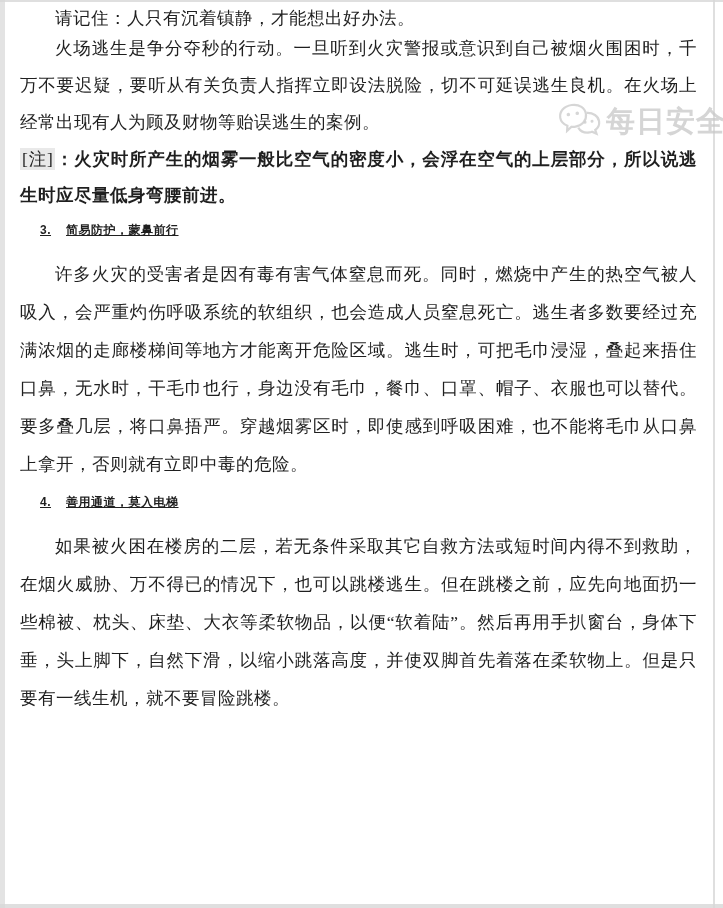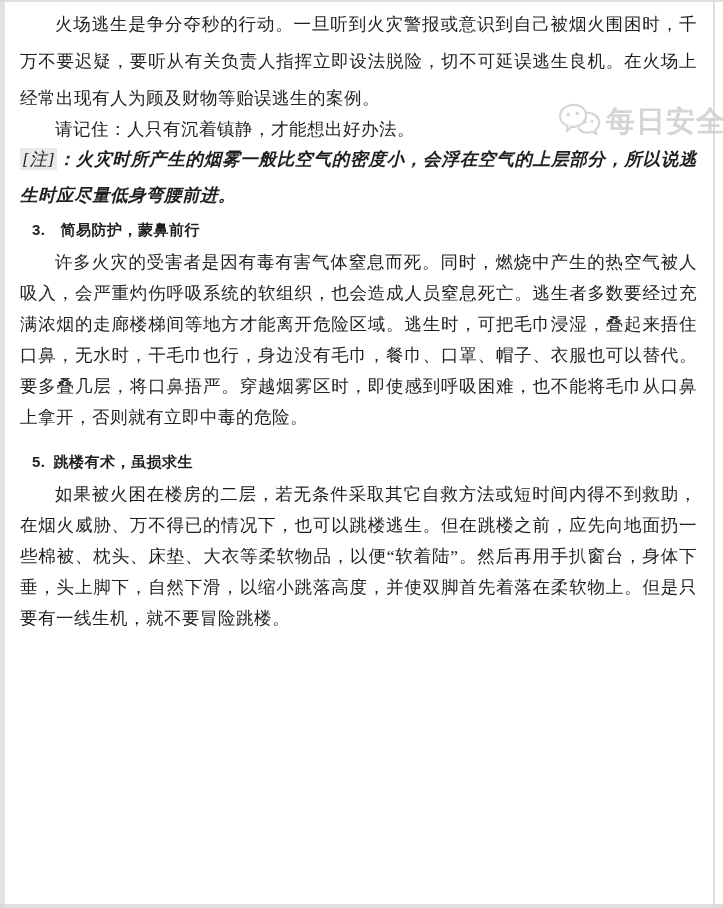--- a/index.html
+++ b/index.html
@@ -20,47 +20,47 @@
 
   .content {
     position:relative; z-index:2;
     padding:6px 26px 0 20px;
     font-size:17.5px;
     text-align:justify;
   }
   p.body {
     margin:0;
     text-indent:2em;
-    line-height:31px;
+    line-height:38px;
     letter-spacing:0.5px;
   }
   p.lh37 { line-height:37px; }
   p.lh24 { line-height:24px; }
   p.note {
     margin:0;
     line-height:36px;
     font-family:"Liberation Sans","DejaVu Sans",sans-serif;
     font-weight:bold;
     letter-spacing:0.5px;
-    font-style:italic;
   }
   p.note1 { line-height:36px; }
   .note-marker {
     font-family:"Liberation Serif","DejaVu Serif",serif;
     font-weight:normal;
     background:#e9e9e9;
     padding:1px 2px;
   }
   .note-sep { font-weight:bold; }
   h2.heading {
-    margin:4px; padding-left:8px;
+    margin:12px; padding-left:8px;
     font-family:"Liberation Sans","DejaVu Sans",sans-serif;
-    font-size:15px; font-weight:bold;
+    font-size:12px; font-weight:bold;
     line-height:26px;
     letter-spacing:0.5px;
+    text-decoration:underline;
   }
   h2.mt4  { margin-top:4px; }
   h2.mt6  { margin-top:6px; }
   h2.mt16 { margin-top:16px; }
   .h-num { margin-right:8px; }
   .h-num.wide { margin-right:15px; }
 
   
   .watermark {
     position:absolute; z-index:1;
@@ -102,31 +102,31 @@
           <circle cx="27" cy="23" r="1.5"></circle>
           <circle cx="34" cy="23" r="1.5"></circle>
         </g>
       </svg>
     </span>
     <span class="wm-text">每日安全生产</span>
   </div>
 
   <div class="content">
 
+    <p class="body lh24">请记住：人只有沉着镇静，才能想出好办法。</p>
+
     <p class="body lh37">火场逃生是争分夺秒的行动。一旦听到火灾警报或意识到自己被烟火围困时，千万不要迟疑，要听从有关负责人指挥立即设法脱险，切不可延误逃生良机。在火场上经常出现有人为顾及财物等贻误逃生的案例。</p>
-
-    <p class="body lh24">请记住：人只有沉着镇静，才能想出好办法。</p>
 
     <p class="note note1"><span class="note-marker">[注]</span><span class="note-sep">：</span><span>火灾时所产生的烟雾一般比空气的密度小，会浮在空气的上层部分，所以说逃生时应尽量低身弯腰前进。</span></p>
 
     <h2 class="heading mt4"><span class="h-num wide">3.</span><span>简易防护，蒙鼻前行</span></h2>
 
     <p class="body">许多火灾的受害者是因有毒有害气体窒息而死。同时，燃烧中产生的热空气被人吸入，会严重灼伤呼吸系统的软组织，也会造成人员窒息死亡。逃生者多数要经过充满浓烟的走廊楼梯间等地方才能离开危险区域。逃生时，可把毛巾浸湿，叠起来捂住口鼻，无水时，干毛巾也行，身边没有毛巾，餐巾、口罩、帽子、衣服也可以替代。要多叠几层，将口鼻捂严。穿越烟雾区时，即使感到呼吸困难，也不能将毛巾从口鼻上拿开，否则就有立即中毒的危险。</p>
 
 
+    <h2 class="heading mt6"><span class="h-num wide">4.</span><span>善用通道，莫入电梯</span></h2>
 
 
-    <h2 class="heading mt16"><span class="h-num">5.</span><span>跳楼有术，虽损求生</span></h2>
 
     <p class="body">如果被火困在楼房的二层，若无条件采取其它自救方法或短时间内得不到救助，在烟火威胁、万不得已的情况下，也可以跳楼逃生。但在跳楼之前，应先向地面扔一些棉被、枕头、床垫、大衣等柔软物品，以便“软着陆”。然后再用手扒窗台，身体下垂，头上脚下，自然下滑，以缩小跳落高度，并使双脚首先着落在柔软物上。但是只要有一线生机，就不要冒险跳楼。</p>
 
   </div>
 </div>
 
 </body></html>

